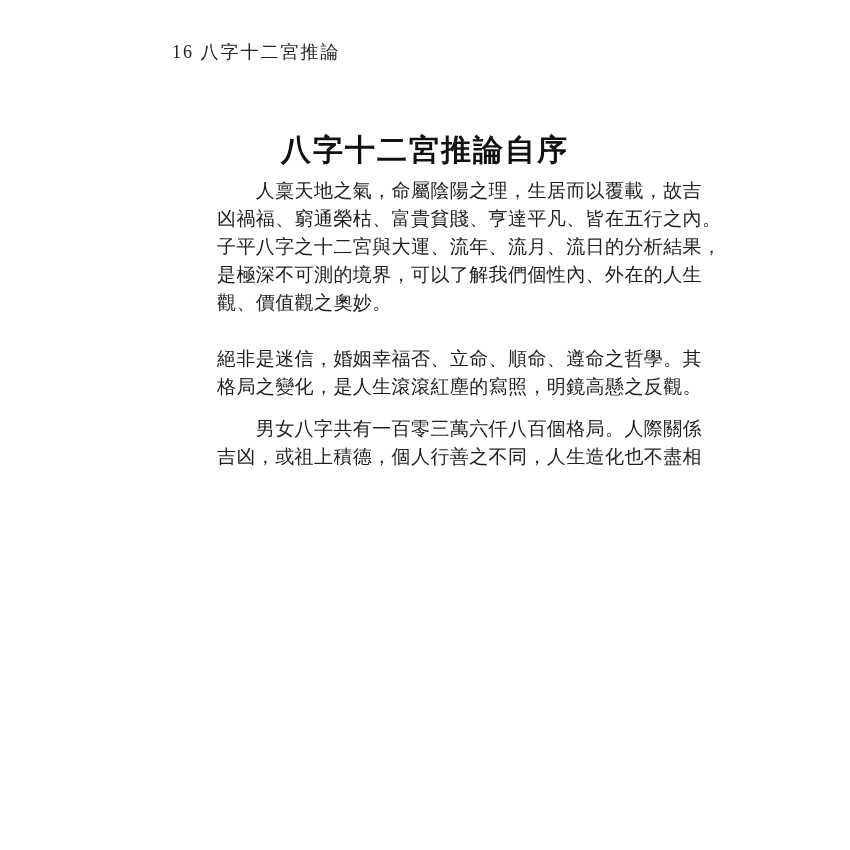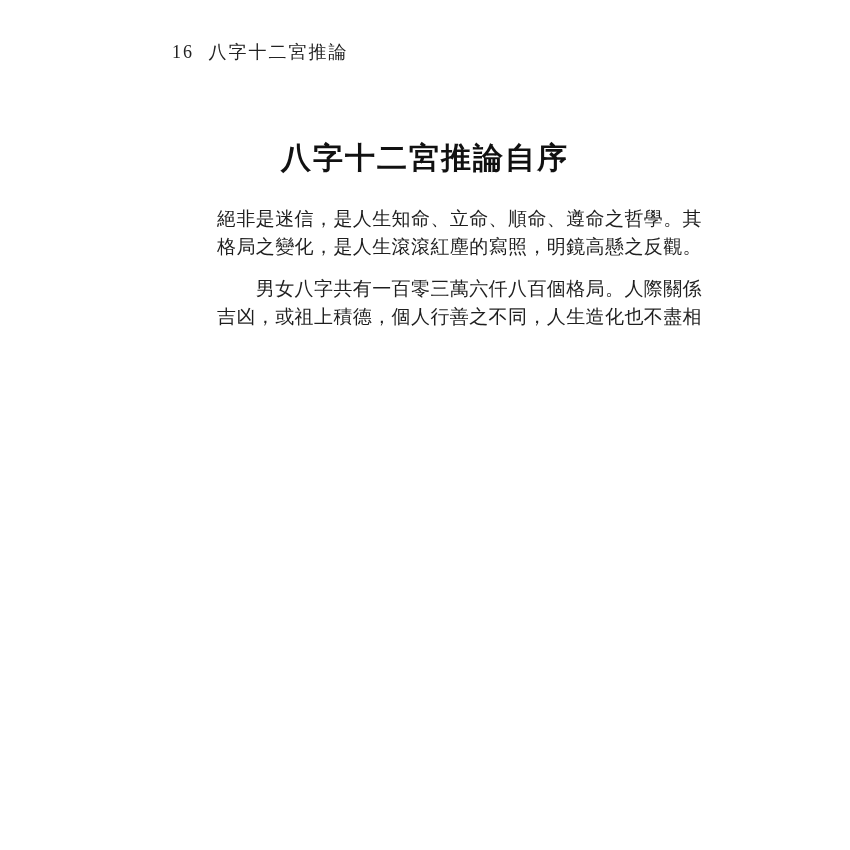--- a/index.html
+++ b/index.html
@@ -6,26 +6,25 @@
   body {
     width: 850px; height: 850px; background: #ffffff; position: relative; overflow: hidden;
     font-family: "DejaVu Serif", "Liberation Serif", serif; color: #1a1a1a;
   }
   .page { position: absolute; left: 0; top: 0; width: 850px; height: 850px; }
   .running-head {
     position: absolute; left: 172px; top: 40px;
     font-size: 18px; letter-spacing: 2px; color: #222;
     font-family: "Liberation Serif", "DejaVu Serif", serif;
   }
-  .running-head .pnum { margin-right: 8px; }
+  .running-head .pnum { }
   .chapter-title {
     position: absolute; left: 0; width: 850px; top: 130px; text-align: center;
     font-size: 30px; font-weight: bold; letter-spacing: 2px; color: #111;
     font-family: "DejaVu Sans", "Liberation Sans", sans-serif;
-    margin-top: 8px;
   }
   .body-text {
     position: absolute; left: 217px; top: 176px; width: 420px;
   }
   .line {
     height: 28px; line-height: 28px; font-size: 19px; white-space: nowrap;
     letter-spacing: 0.4px; color: #1e1e1e;
   }
   .gap { height: 14px; }
 </style>
@@ -34,24 +33,31 @@
 
 <div class="page">
   <div class="running-head">
     <span class="pnum">16</span>
     <span>八字十二宮推論</span>
   </div>
 
   <div class="chapter-title">八字十二宮推論自序</div>
 
   <div class="body-text">
+    <div>
+      <div class="line">　　人稟天地之氣，命屬陰陽之理，生居而以覆載，故吉</div>
+      <div class="line">凶禍福、窮通榮枯、富貴貧賤、亨達平凡、皆在五行之內。</div>
+      <div class="line">子平八字之十二宮與大運、流年、流月、流日的分析結果，</div>
+      <div class="line">是極深不可測的境界，可以了解我們個性內、外在的人生</div>
+      <div class="line">觀、價值觀之奧妙。</div>
+    </div>
     <div class="gap"></div>
     <div class="gap"></div>
     <div>
-      <div class="line">絕非是迷信，是人生知命、立命、順命、遵命之哲學。其</div>
+      <div class="line">絕非是迷信，婚姻幸福否、立命、順命、遵命之哲學。其</div>
       <div class="line">格局之變化，是人生滾滾紅塵的寫照，明鏡高懸之反觀。</div>
     </div>
     <div class="gap"></div>
     <div>
       <div class="line">　　男女八字共有一百零三萬六仟八百個格局。人際關係</div>
       <div class="line">吉凶，或祖上積德，個人行善之不同，人生造化也不盡相</div>
     </div>
   </div>
 </div>
 

